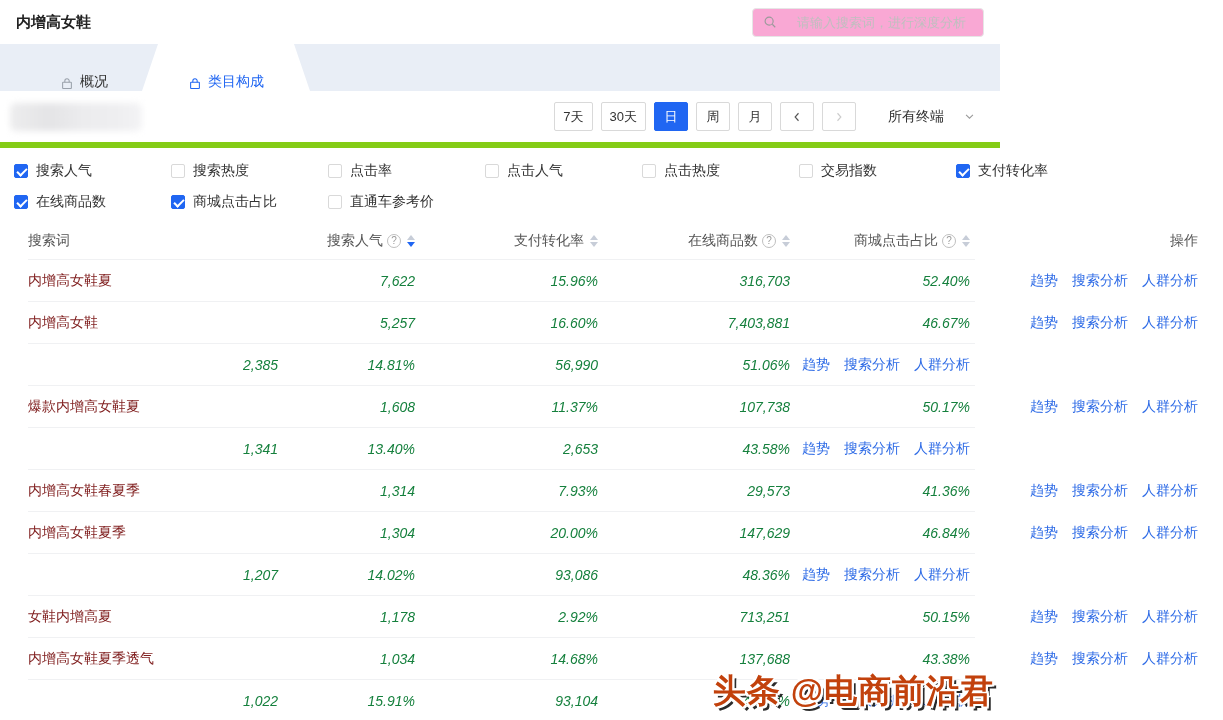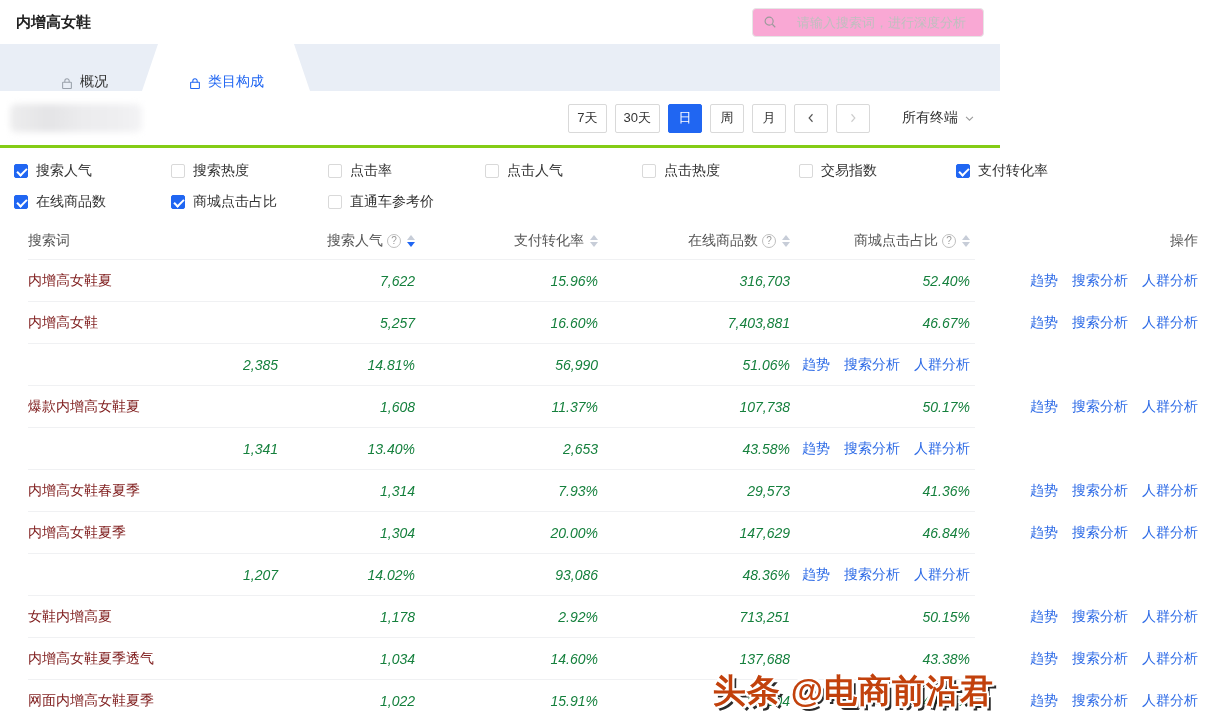--- a/index.html
+++ b/index.html
@@ -15,30 +15,30 @@
   .search-box input::placeholder { color:#bfbfbf; }
 
   
   .tabstrip { height:47px; background:#e9eef6; display:flex; align-items:flex-end; padding-left:26px; }
   .tab { height:47px; display:flex; align-items:flex-end; gap:6px; padding:0 34px; font-size:14px; color:#333; cursor:pointer; }
   .tab .bag { display:flex; color:#9aa1ab; }
   .tab.active { background:#fff; color:#2066f2; clip-path:polygon(16px 0, calc(100% - 16px) 0, 100% 100%, 0 100%); padding:0 46px; }
   .tab.active .bag { color:#2066f2; }
 
   
-  .toolbar { height:57px; display:flex; align-items:center; justify-content:space-between; padding:0 25px 0 10px; border-bottom:3px solid #84cc16; background:#fff; }
+  .toolbar { height:57px; display:flex; align-items:center; justify-content:space-between; padding:0 25px 0 10px; border-bottom:6px solid #84cc16; background:#fff; }
   .blur-block { width:132px; height:28px; border-radius:6px;
     background:linear-gradient(90deg,#ededee 0%,#e4e4e6 30%,#ececee 55%,#eeeef0 80%,#f3f3f5 100%);
     filter:blur(3px); }
   .period { display:flex; align-items:center; gap:8px; }
   .pbtn { min-width:34px; height:29px; padding:0 8px; display:flex; align-items:center; justify-content:center;
     border:1px solid #d9d9d9; border-radius:2px; background:#fff; font-size:13px; color:#333; cursor:pointer; }
   .pbtn.active { background:#2066f2; border-color:#2066f2; color:#fff; }
   .pbtn.disabled { cursor:default; }
-  .terminal { display:flex; align-items:center; gap:6px; margin-left:24px; font-size:14px; color:#333; cursor:pointer;text-align:center; }
+  .terminal { display:flex; align-items:center; gap:20px; margin-left:24px; font-size:14px; color:#333; cursor:pointer;text-align:center; }
 
   
   .filters { display:grid; grid-template-columns:repeat(7,157px); row-gap:13px; padding:14px 0 12px 14px; background:#fff; }
   .filter { display:flex; align-items:center; gap:8px; font-size:14px; color:#333; cursor:pointer; }
   .checkbox { width:14px; height:14px; border:1px solid #d9d9d9; border-radius:2px; background:#fff; position:relative; flex:none; }
   .checkbox.checked { background:#2066f2; border-color:#2066f2; }
   .checkbox.checked::after { content:""; position:absolute; left:4px; top:1px; width:4px; height:8px;
     border:solid #fff; border-width:0 2px 2px 0; transform:rotate(45deg); }
 
   
@@ -325,31 +325,30 @@
           <div class="cell num right">50.15%</div>
           <div class="actions">
             <a>趋势</a>
             <a>搜索分析</a>
             <a>人群分析</a>
           </div>
         </div>
         <div class="tr row">
           <div class="cell kw">内增高女鞋夏季透气</div>
           <div class="cell num right">1,034</div>
-          <div class="cell num right">14.60%</div>
+          <div class="cell num right">14.68%</div>
           <div class="cell num right">137,688</div>
           <div class="cell num right">43.38%</div>
           <div class="actions">
             <a>趋势</a>
             <a>搜索分析</a>
             <a>人群分析</a>
           </div>
         </div>
         <div class="tr row">
-          <div class="cell kw">网面内增高女鞋夏季</div>
           <div class="cell num right">1,022</div>
           <div class="cell num right">15.91%</div>
           <div class="cell num right">93,104</div>
           <div class="cell num right">44.36%</div>
           <div class="actions">
             <a>趋势</a>
             <a>搜索分析</a>
             <a>人群分析</a>
           </div>
         </div>

